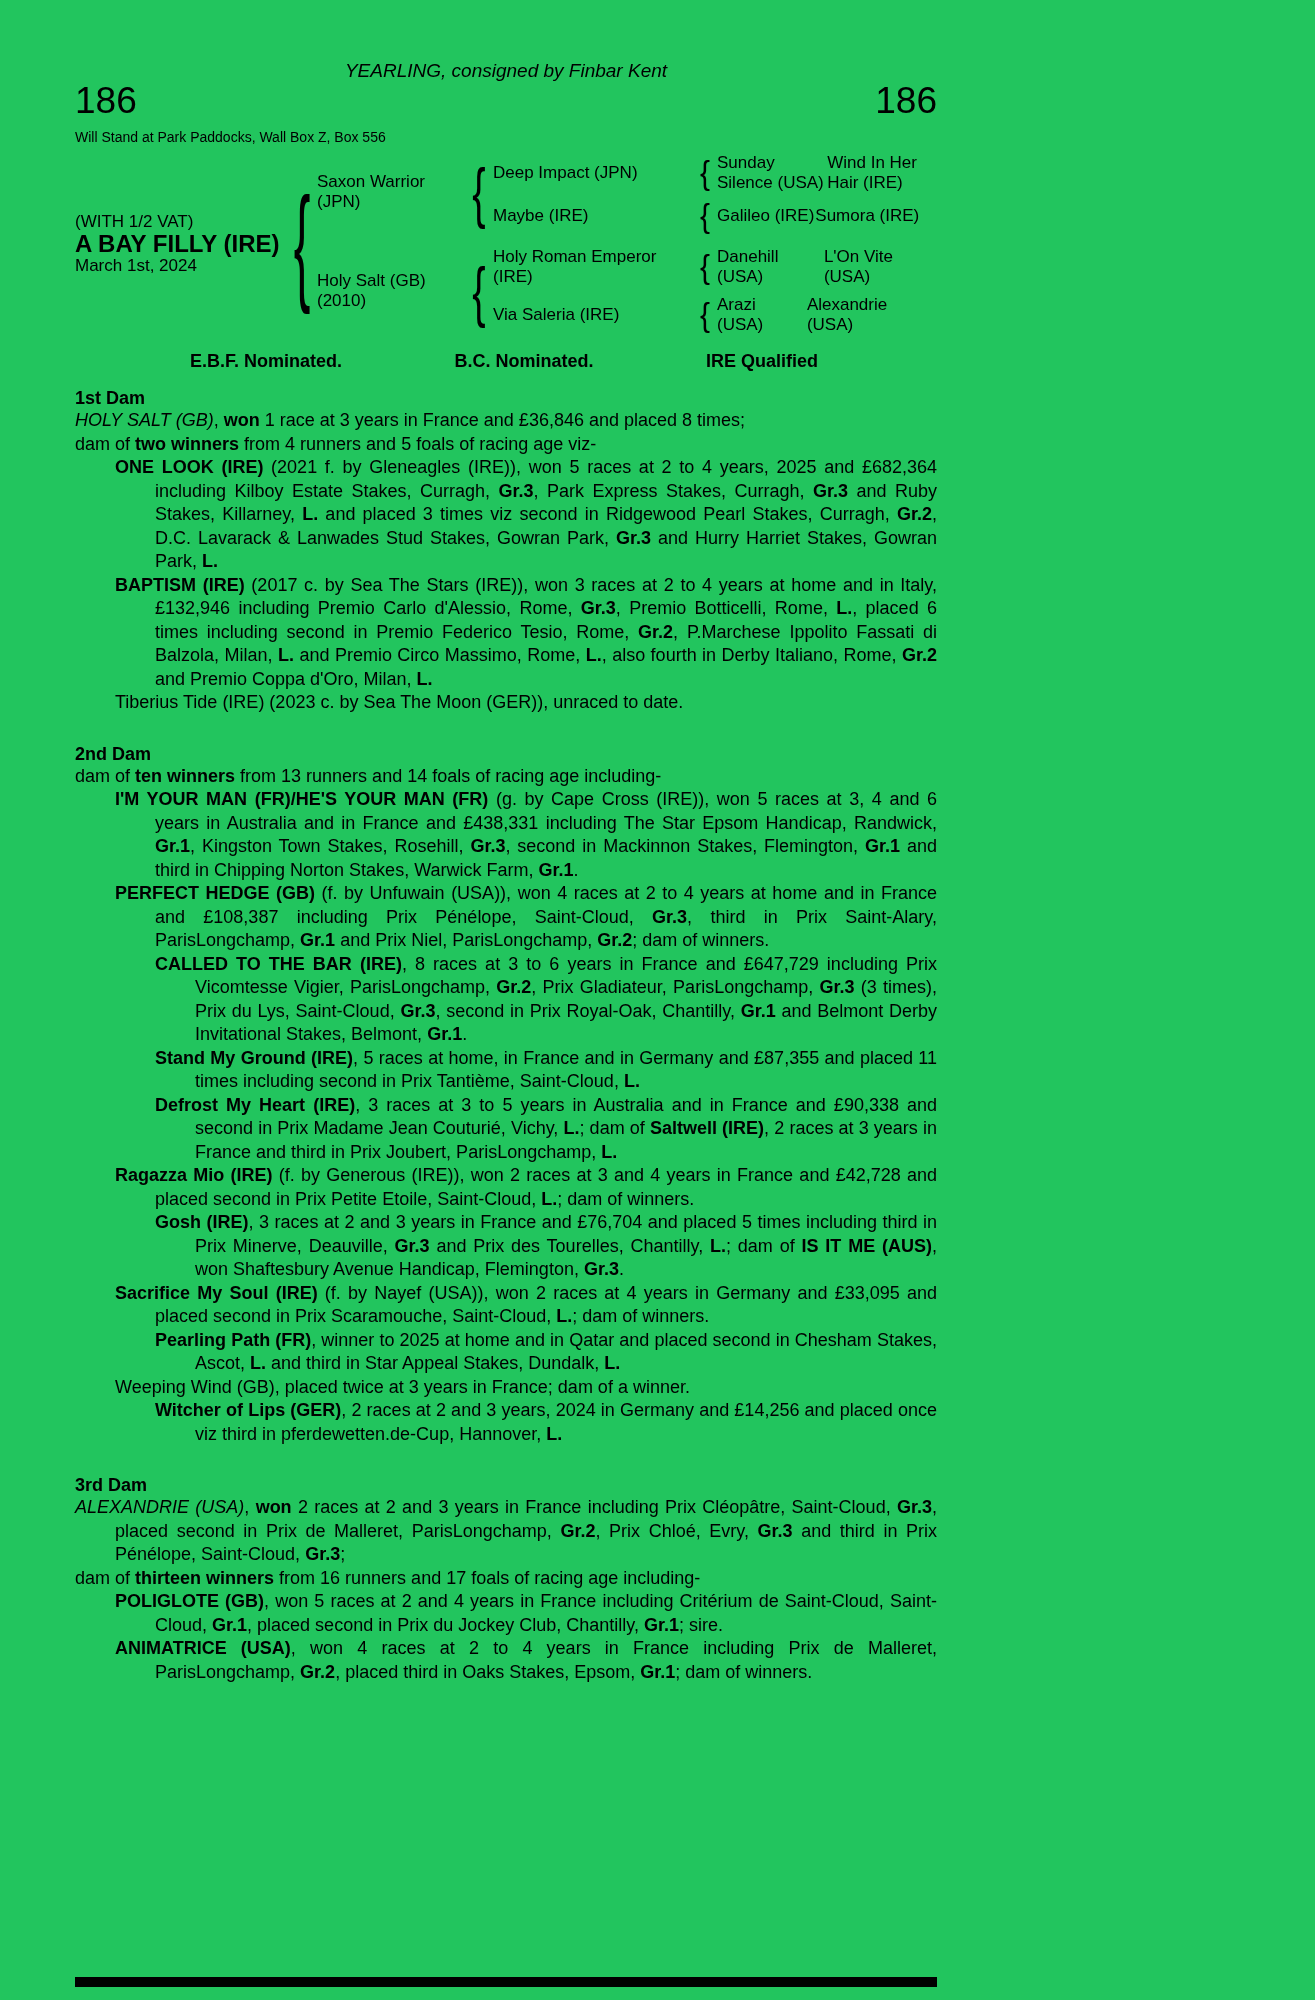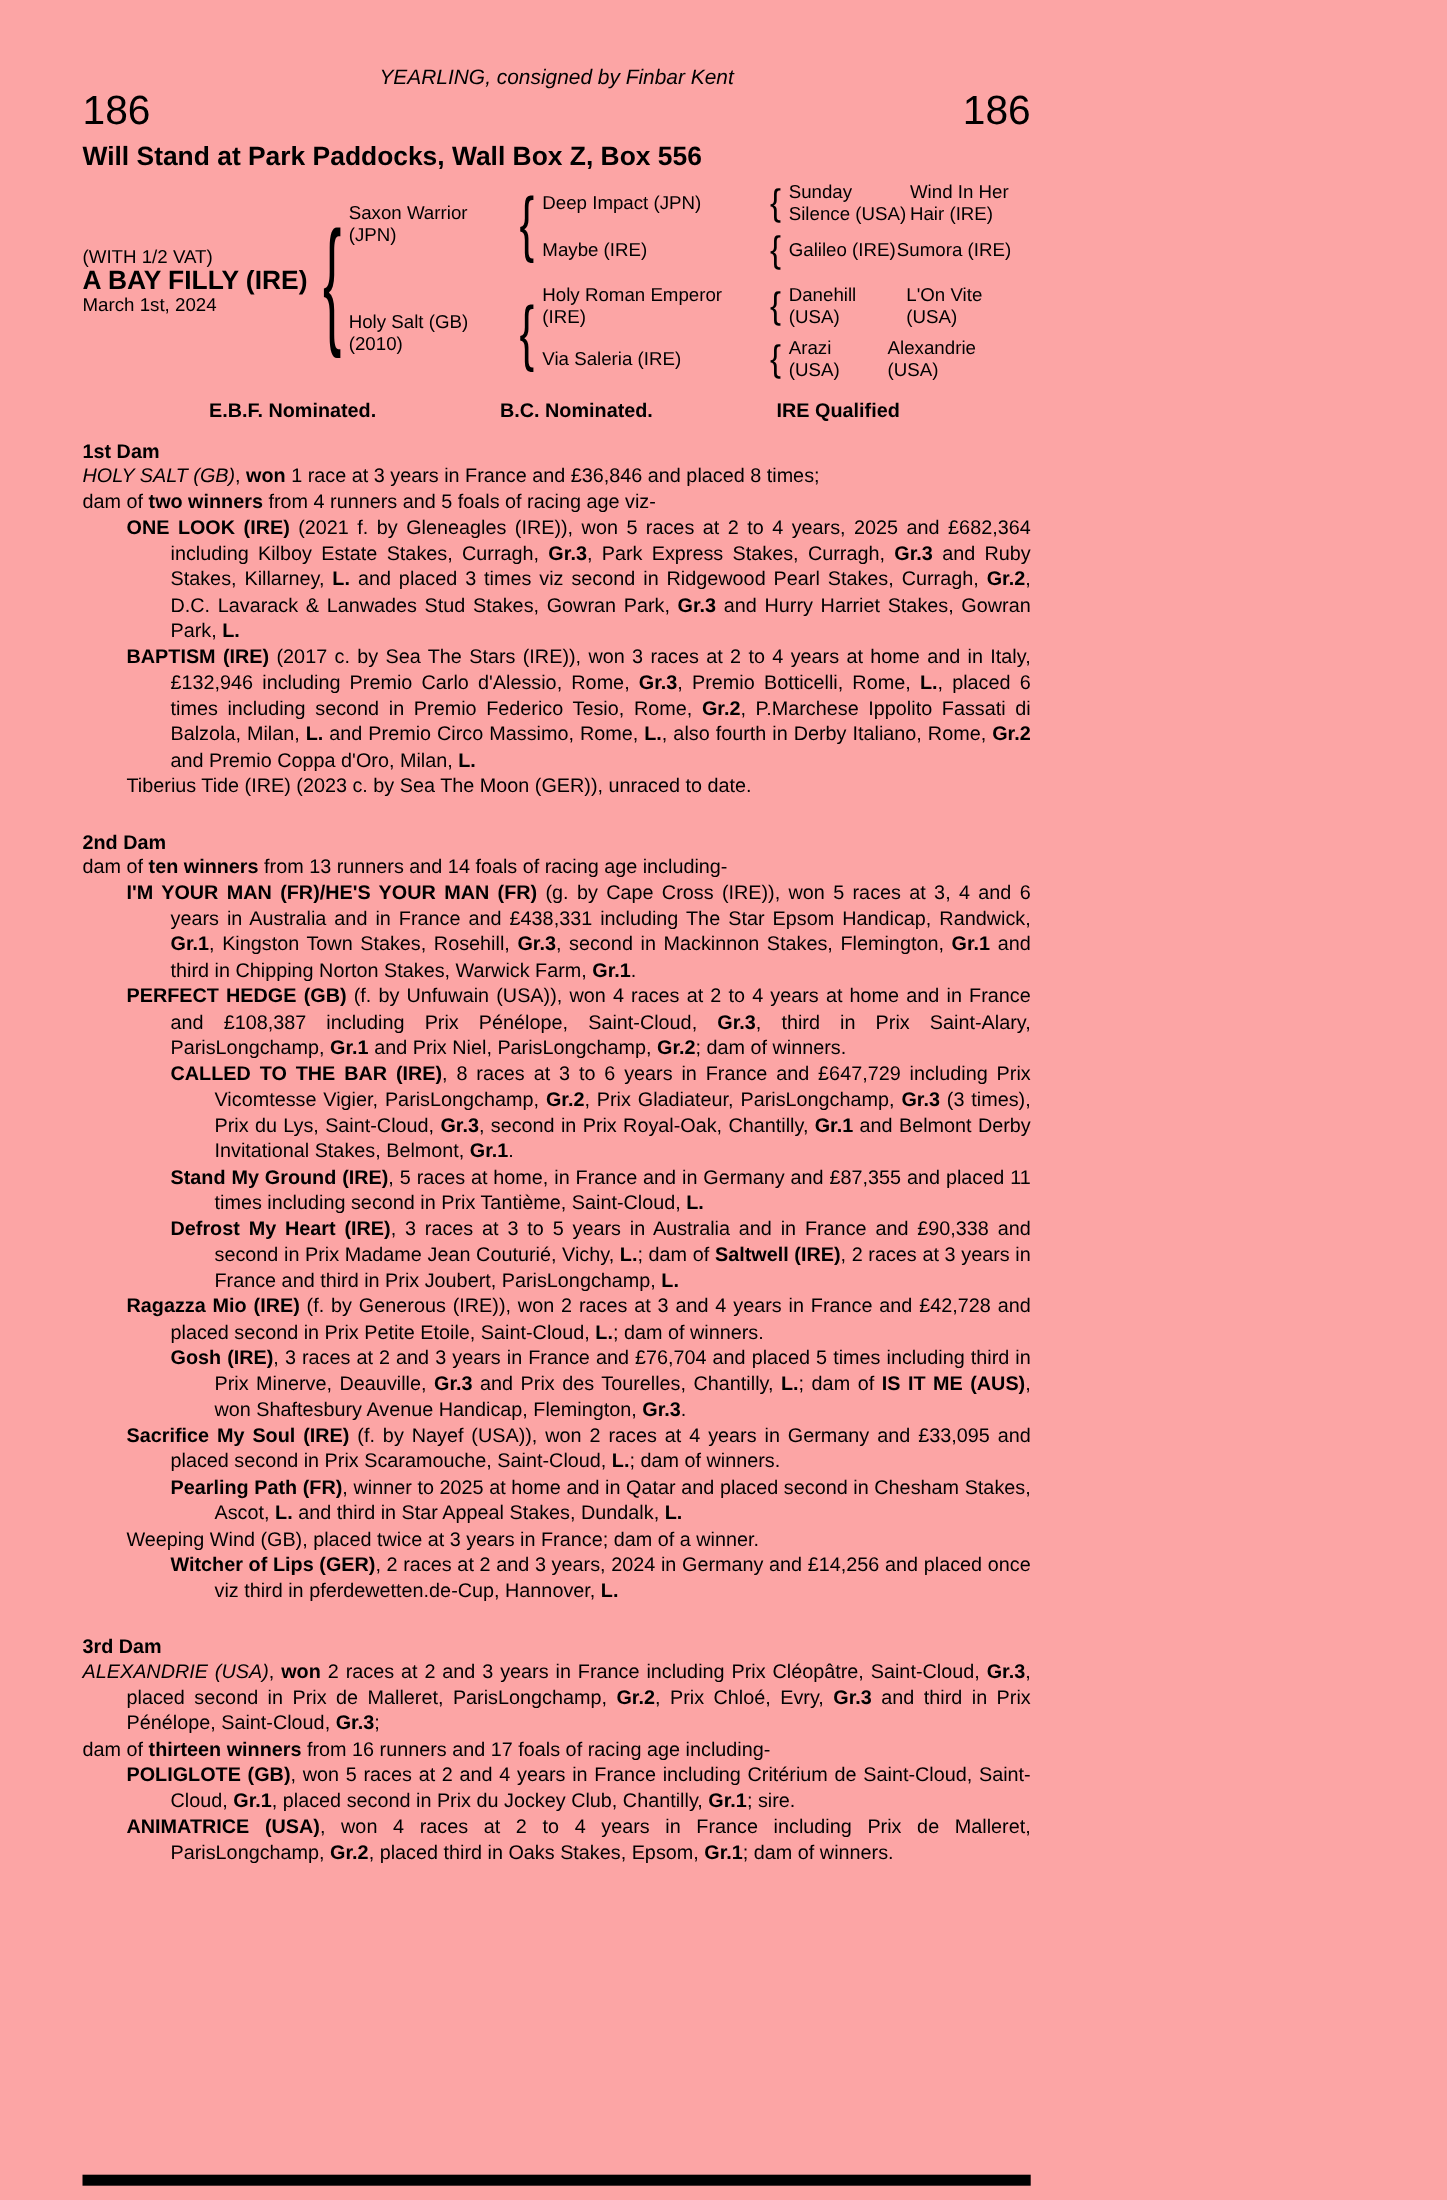--- a/index.html
+++ b/index.html
@@ -1,27 +1,27 @@
 <!DOCTYPE html>
 <html><head>
 <meta charset="utf-8">
 <style>
   html,body { margin:0; padding:0; background:#e8e8e8; }
   .page {
     position:relative; width:1315px; height:2000px; margin:0 auto;
-    background:#fca5a5; color:#000;
+    background:#22c55e; color:#000;
     font-family:"Liberation Sans", sans-serif;
     overflow:hidden;
   }
   .content { position:absolute; left:75px; top:0; width:862px; }
 
   .consigned { padding-top:60px; text-align:center; font-style:italic; font-size:19px; }
   .lots { display:flex; justify-content:space-between; align-items:flex-start; margin-top:0px; }
   .lot-num { font-size:37px; font-weight:normal; line-height:1.0; }
-  .stand-line { font-weight:bold; font-size:24px; margin-top:10px; }
+  .stand-line { font-weight:normal; font-size:14px; margin-top:10px; }
 
   
   .pedigree { display:flex; align-items:center; font-size:17px; line-height:20px; margin-top:8px; }
   .ped-owner { width:212px; }
   .ped-owner .animal { font-weight:bold; font-size:24px; margin:2px 0; }
   .brace { display:flex; align-items:center; justify-content:center; overflow:visible; }
   .brace span { display:inline-block; line-height:1; font-weight:normal; }
   .brace-big { width:30px; }
   .brace-big span { font-size:50px; transform:scaleY(2.55); }
   .brace-mid { width:28px; }

